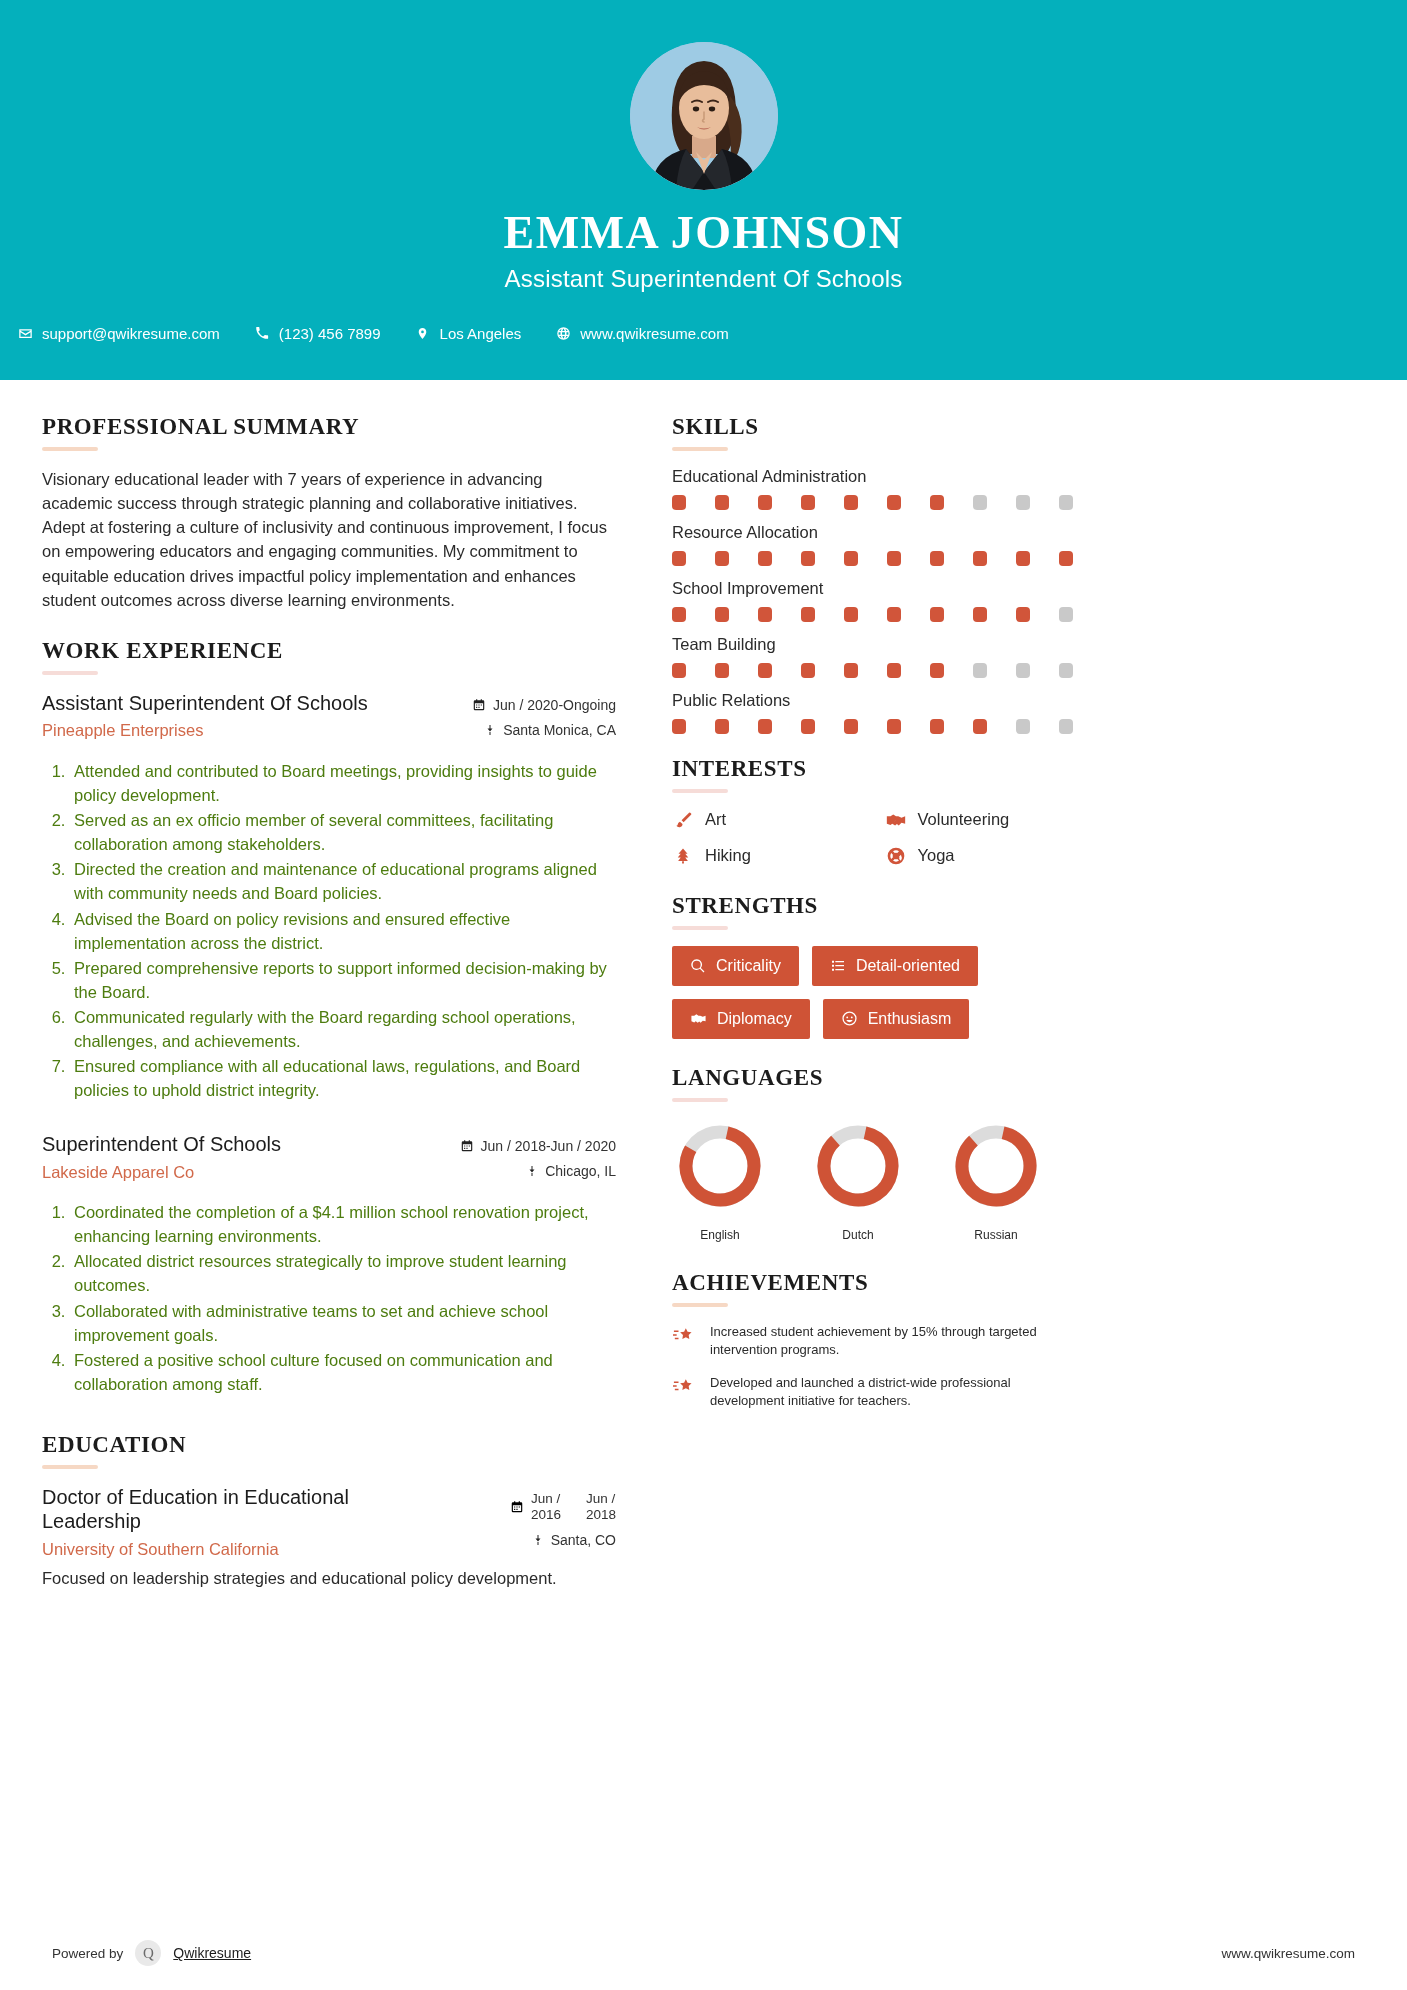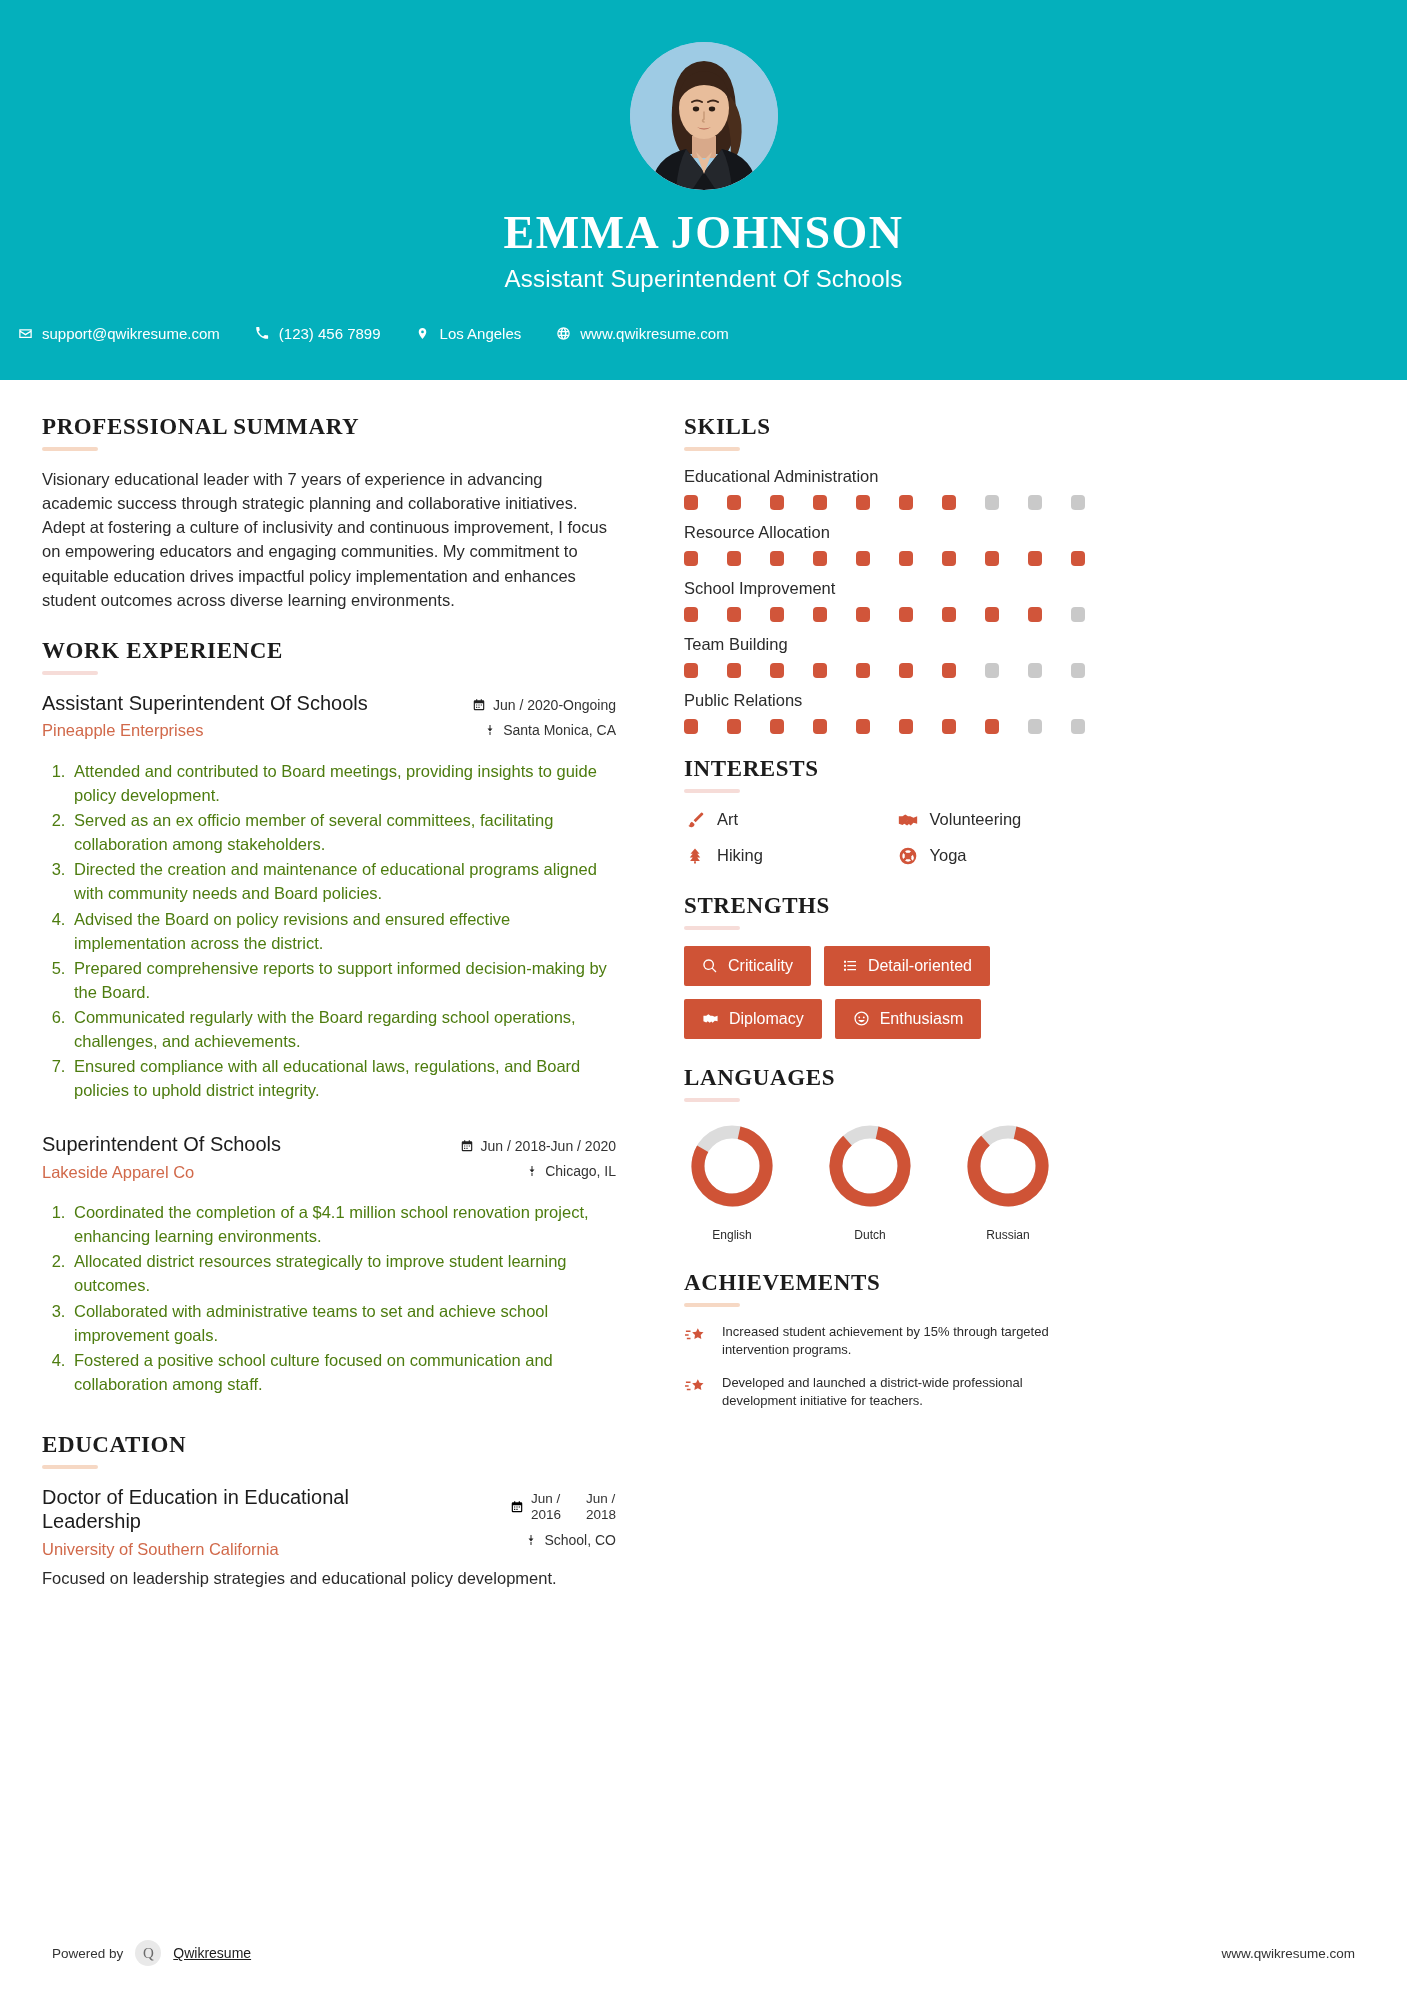--- a/index.html
+++ b/index.html
@@ -71,21 +71,21 @@
     justify-content: center;
     width: 16px;
     height: 16px;
   }
   .contact-item svg { fill: #ffffff; }
 
   
   .body-cols {
     display: flex;
     padding: 34px 42px 0 42px;
-    gap: 12px;
+    gap: 0;
     flex: 1;
   }
   .col-left { width: 600px; padding-right: 26px; }
   .col-right { width: 445px; padding-left: 30px; }
 
   .sec-title {
     font-family: "Liberation Serif", serif;
     font-weight: bold;
     font-size: 23px;
     letter-spacing: 0.6px;
@@ -476,21 +476,21 @@
                 </span>
                 <span class="date-stack two">
                   <span>Jun /</span><br>
                   <span>2018</span>
                 </span>
               </div>
               <div class="meta-line">
                 <svg width="12" height="14" viewBox="0 0 24 24">
                     <path d="M13 2h-2v7H7l5 6 5-6h-4V2zM11 16h2v6h-2z"></path>
                   </svg>
-                <span>School, CO</span>
+                <span>Santa, CO</span>
               </div>
             </div>
           </div>
           <div class="edu-note">Focused on leadership strategies and educational policy development.</div>
         </div>
       </section>
     </div>
 
     <div class="col-right">
 

